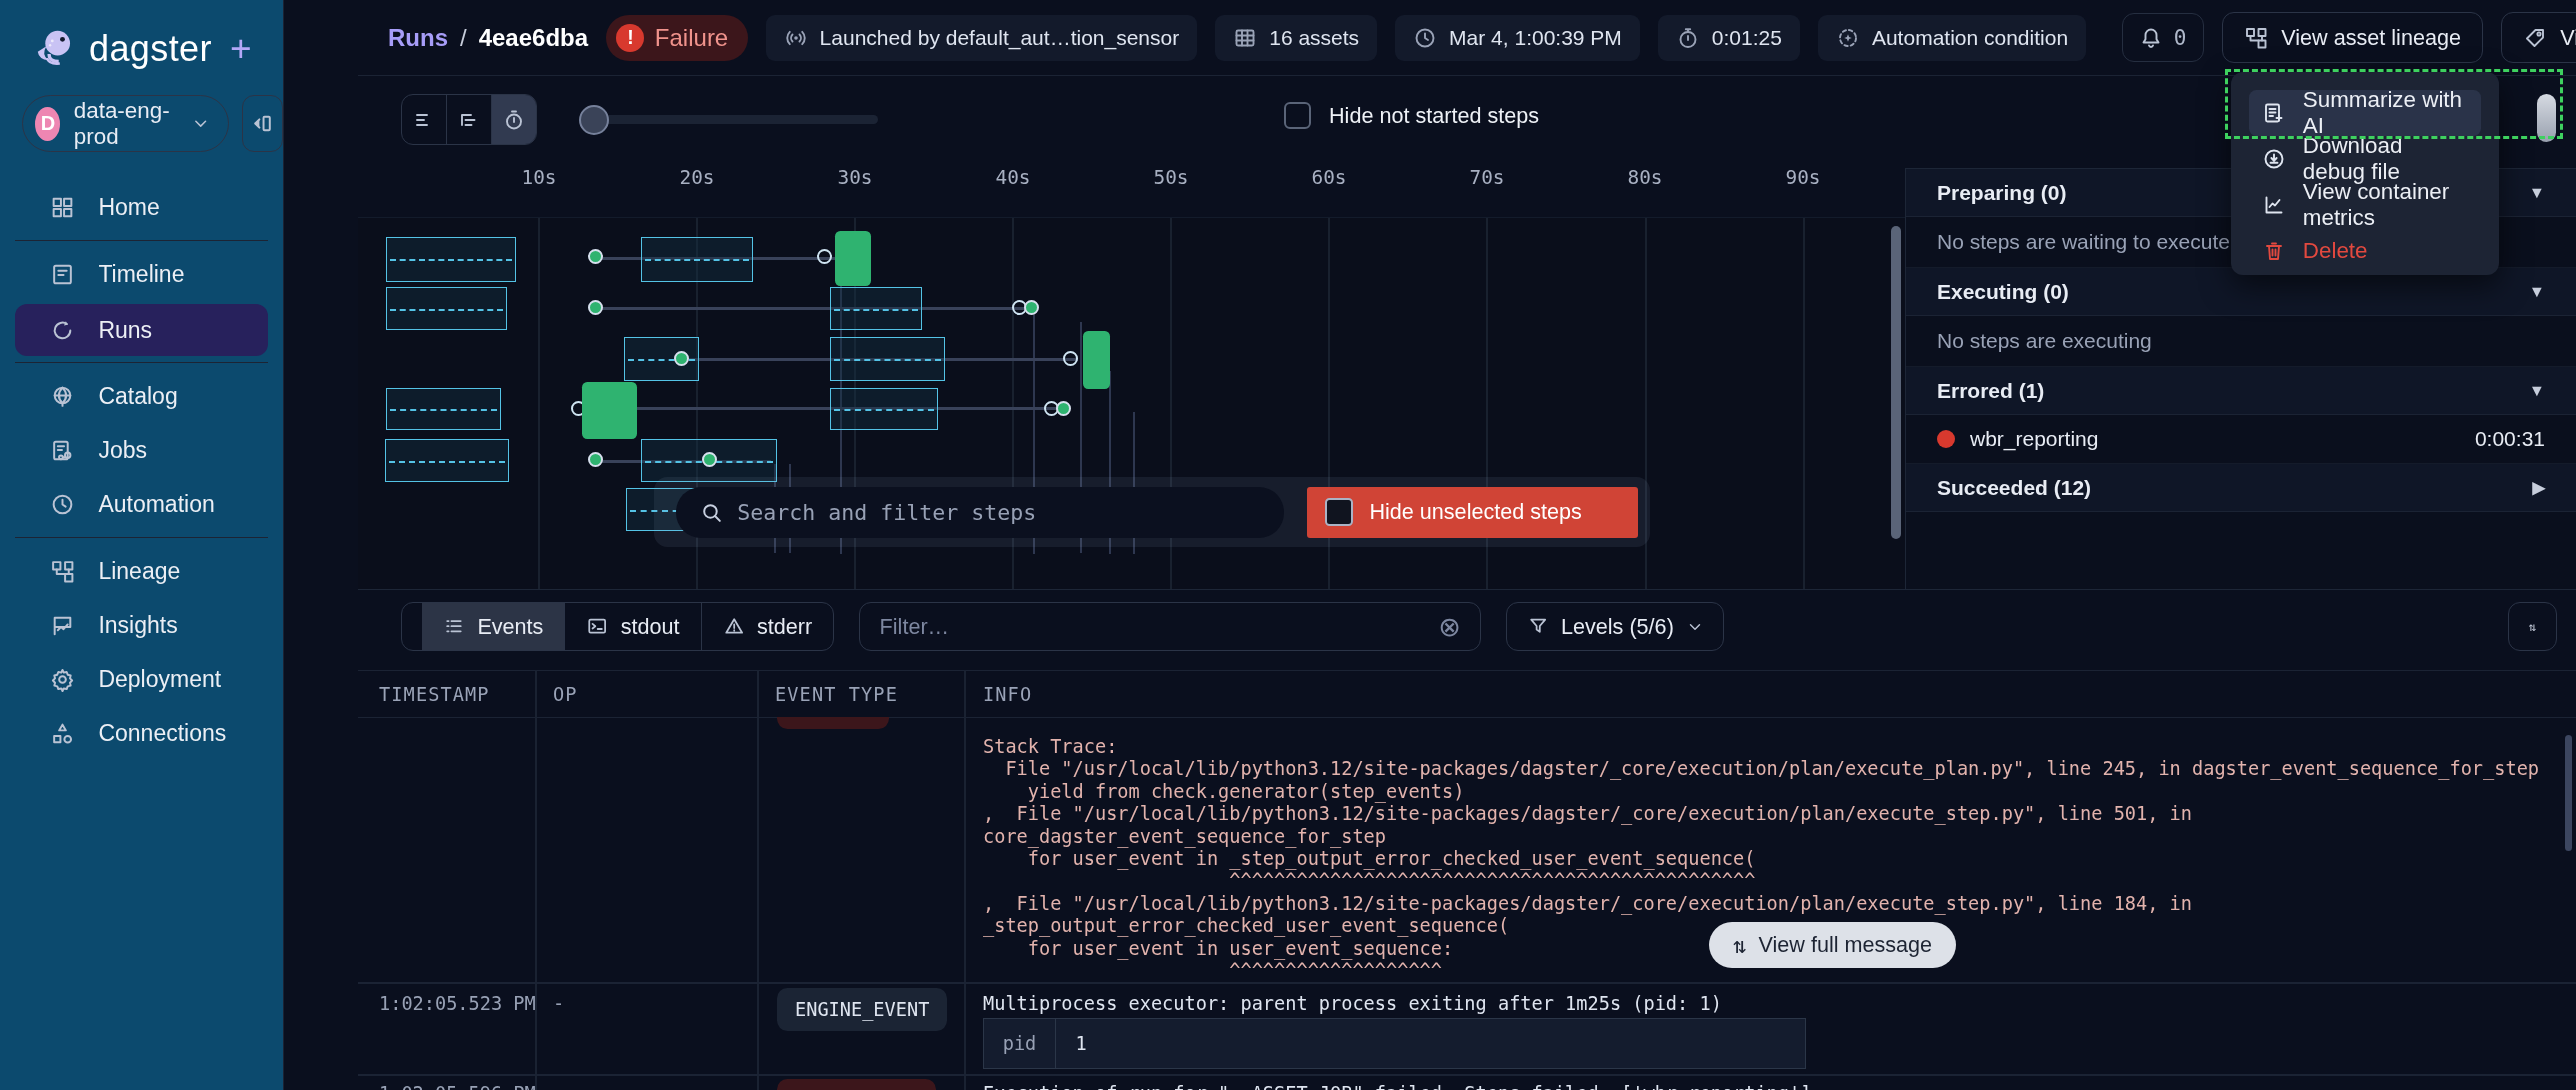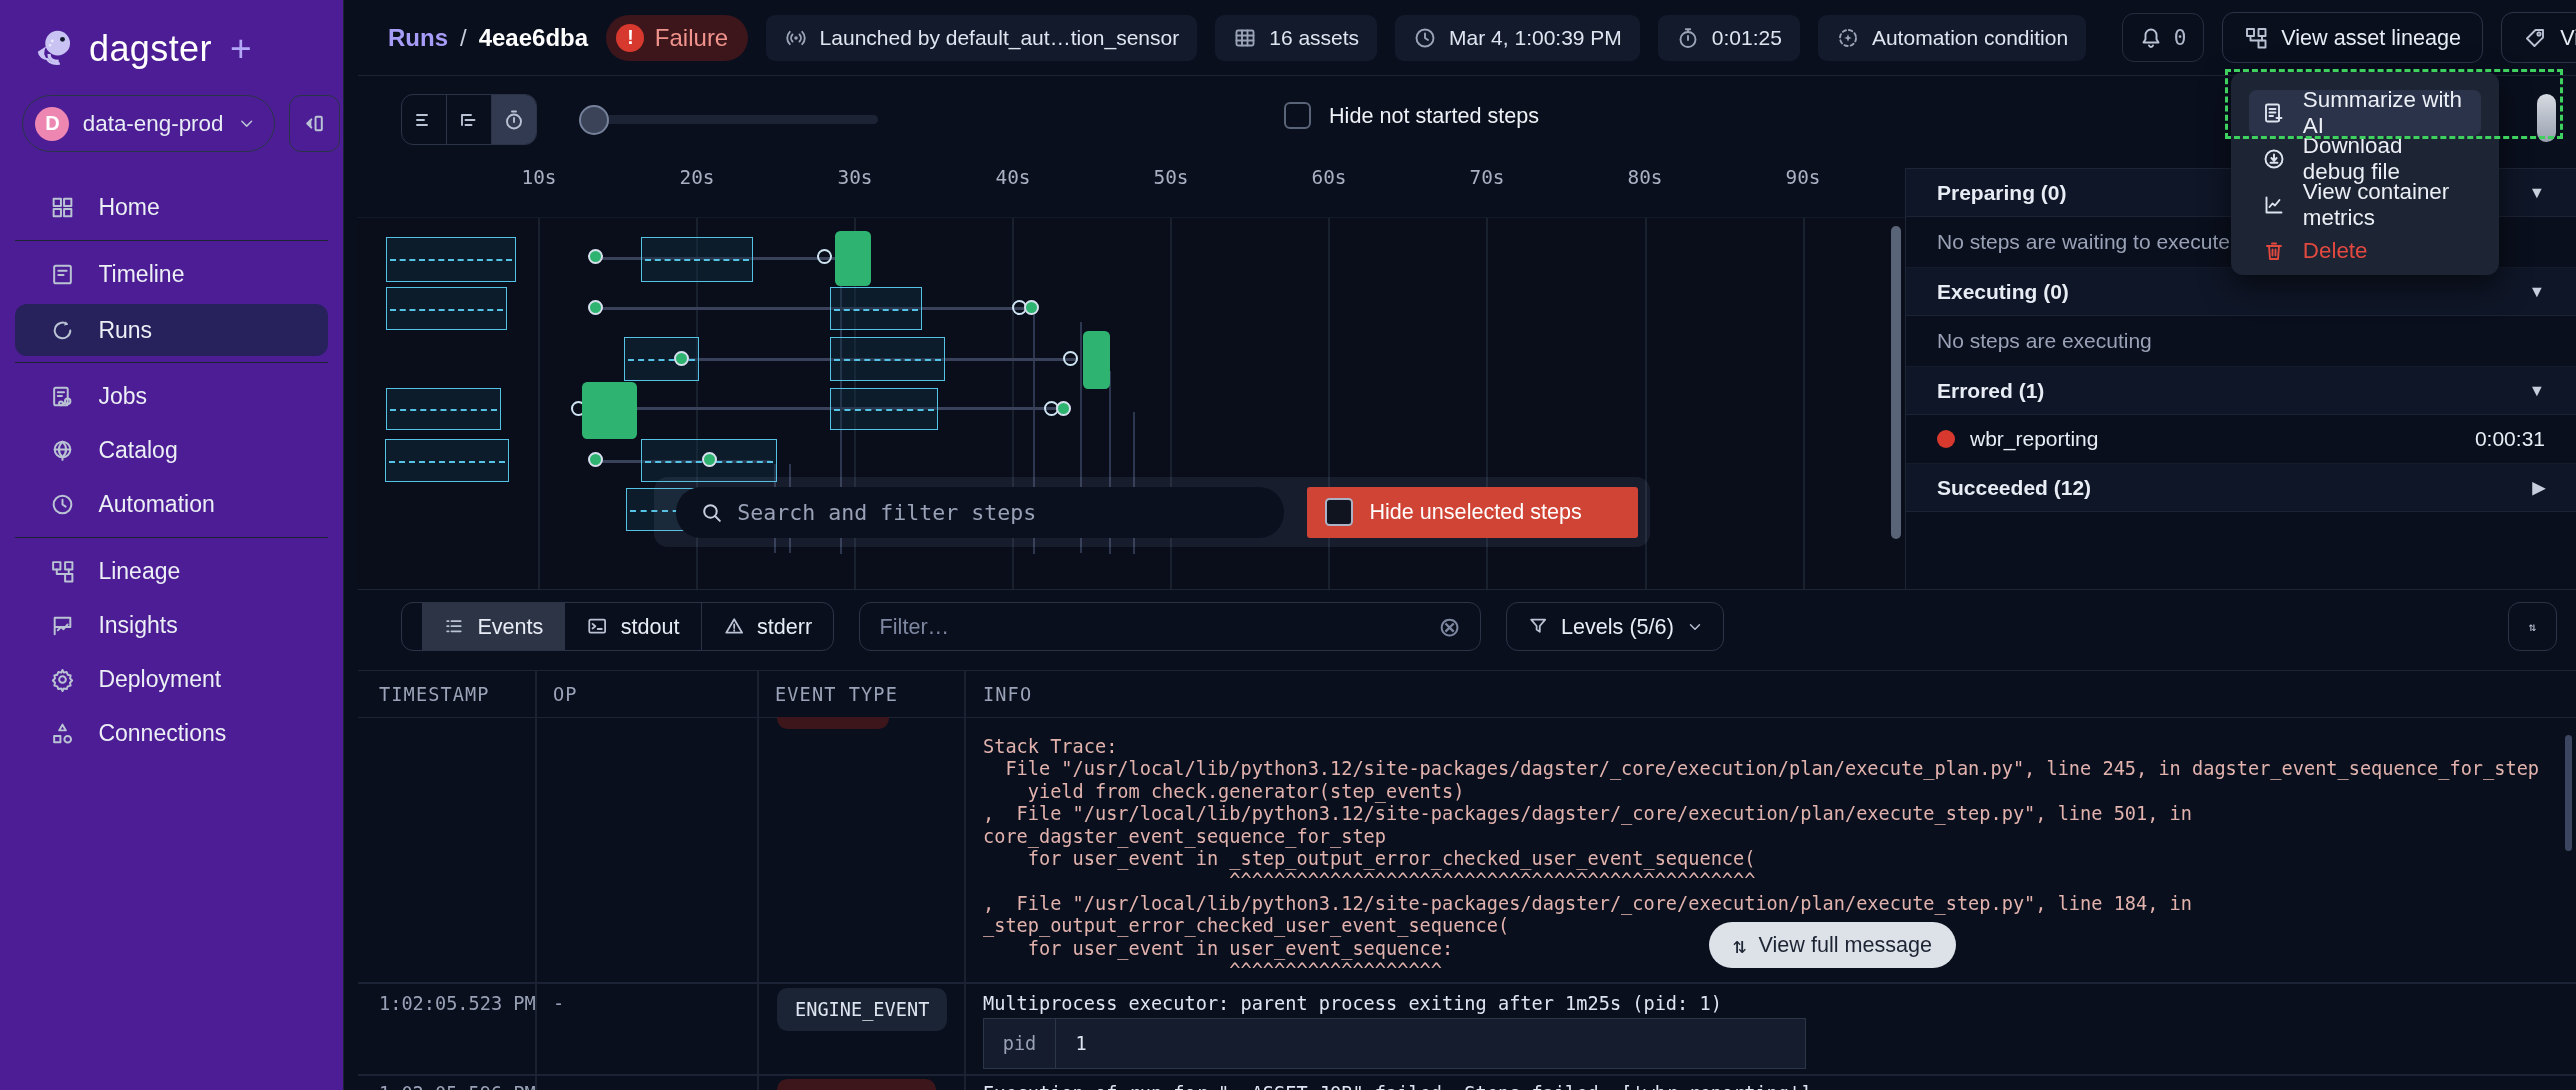--- a/index.html
+++ b/index.html
@@ -7,21 +7,21 @@
   .screen {
     position: relative; width: 2576px; height: 1090px;
     background: #0a0f1e; overflow: hidden;
     font-family: "Liberation Sans", sans-serif; color: #e6eaf2;
   }
   .mono { font-family: "DejaVu Sans Mono", monospace; }
   svg { display: block; }
   .ic { stroke: #bac3d4; fill: none; stroke-width: 1.9; stroke-linecap: round; stroke-linejoin: round; }
 
   
-  .sidebar { position: absolute; left: 0; top: 0; width: 344px; height: 100%; border-right: 1.5px solid #1b2334; background: #4c1d95; }
+  .sidebar { position: absolute; left: 0; top: 0; width: 284px; height: 100%; border-right: 1.5px solid #1b2334; background: #0c4a6e; }
   .logo-row { position: absolute; left: 34px; top: 27px; display: flex; align-items: center; gap: 12px; }
   .brand { font-size: 36px; color: #ffffff; letter-spacing: 0.4px; font-weight: 500; }
   .brand-plus { font-size: 37px; color: #b3a8f7; font-weight: 400; margin-left: 6px; }
   .deploy-row { position: absolute; left: 22.4px; top: 95px; display: flex; gap: 13.4px; align-items: center; }
   .deploy-pill { display: flex; align-items: center; gap: 13.4px; border: 1.5px solid #2b3447; border-radius: 30px; height: 57px; padding: 0 18px 0 12px; cursor: pointer; }
   .avatar { width: 34px; height: 34px; border-radius: 50%; background: #ee86b2; color: #fff; font-weight: bold; display: flex; align-items: center; justify-content: center; font-size: 20px; }
   .deploy-label { font-size: 22.4px; color: #e8ecf4; }
   .collapse-btn { width: 51px; height: 57px; border: 1.5px solid #2b3447; border-radius: 12px; display: flex; align-items: center; justify-content: center; cursor: pointer; }
   .nav { position: absolute; top: 180px; left: 0; right: 0; }
   .navitem { display: flex; align-items: center; gap: 22.4px; height: 54px; padding-left: 49px; font-size: 23px; color: #eceff5; cursor: pointer; }
@@ -192,38 +192,38 @@
               <path d="M19.5 12a7.5 7.5 0 1 1-3.2-6.2"></path>
               <path d="M15.2 3.2l1.8 3.2-3.6.9z" fill="#bac3d4" stroke="none"></path>
             </svg>
           </span>
         <span>Runs</span>
       </div>
       <div class="navdiv"></div>
       <div class="navitem">
         <span class="nicon">
             <svg class="ic" width="25" height="25" viewBox="0 0 24 24">
+              <circle cx="12" cy="11" r="7.5"></circle>
+              <path d="M4.5 11h15M12 3.5c-4.5 4.8-4.5 10.2 0 15c4.5-4.8 4.5-10.2 0-15z"></path>
+              <path d="M12 18.5v2.5"></path>
+            </svg>
+          </span>
+        <span>Catalog</span>
+      </div>
+      <div class="navitem">
+        <span class="nicon">
+            <svg class="ic" width="25" height="25" viewBox="0 0 24 24">
               <rect x="4" y="3.5" width="13" height="17" rx="1.5"></rect>
               <path d="M7.5 8h6M7.5 11.5h4"></path>
               <circle cx="17" cy="16.5" r="2.6"></circle>
               <circle cx="10.5" cy="18.5" r="1.8"></circle>
               <path d="M12.3 18.5h2.2"></path>
             </svg>
           </span>
         <span>Jobs</span>
-      </div>
-      <div class="navitem">
-        <span class="nicon">
-            <svg class="ic" width="25" height="25" viewBox="0 0 24 24">
-              <circle cx="12" cy="11" r="7.5"></circle>
-              <path d="M4.5 11h15M12 3.5c-4.5 4.8-4.5 10.2 0 15c4.5-4.8 4.5-10.2 0-15z"></path>
-              <path d="M12 18.5v2.5"></path>
-            </svg>
-          </span>
-        <span>Catalog</span>
       </div>
       <div class="navitem">
         <span class="nicon">
             <svg class="ic" width="25" height="25" viewBox="0 0 24 24">
               <circle cx="12" cy="12" r="8.5"></circle>
               <path d="M12 7.5V12l3 2"></path>
             </svg>
           </span>
         <span>Automation</span>
       </div>

